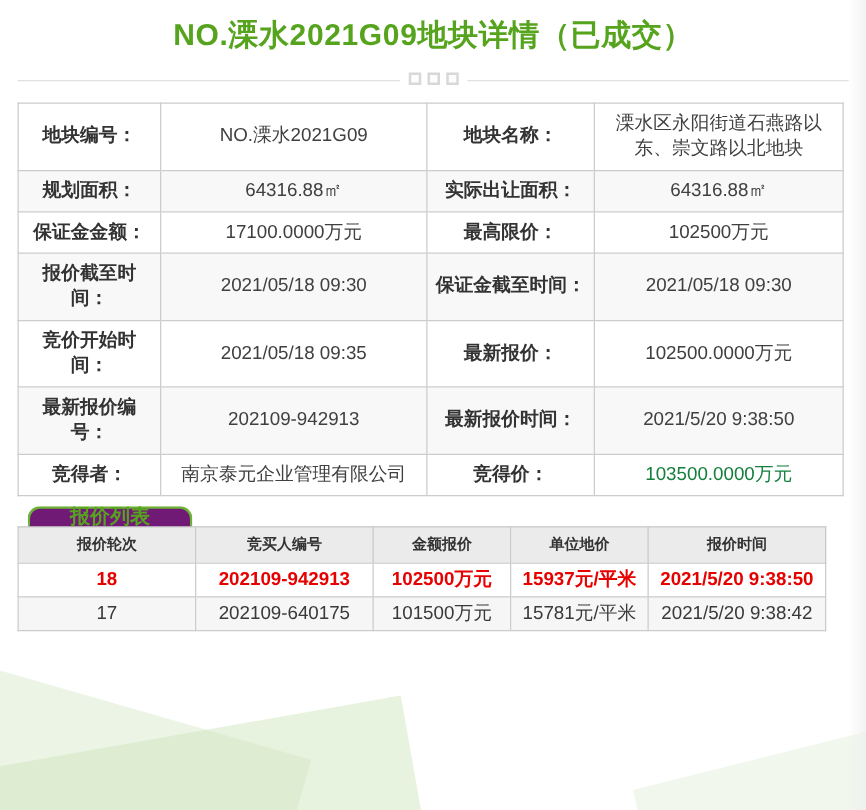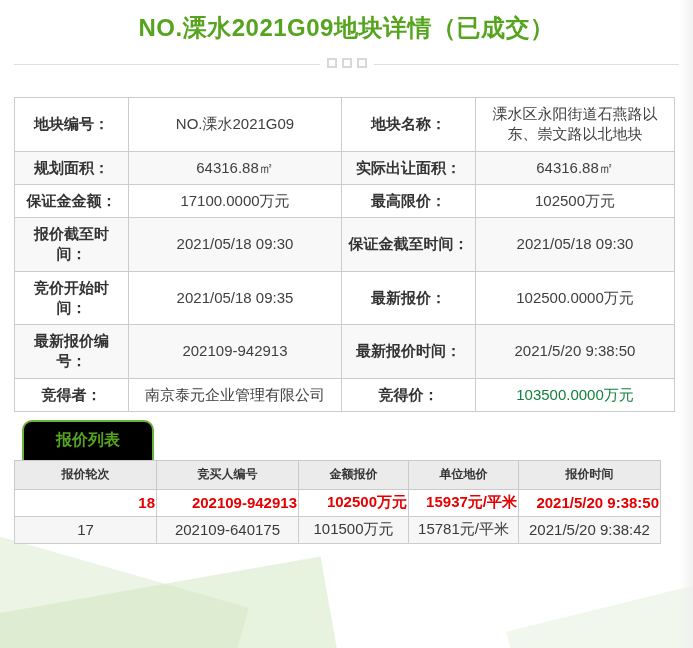--- a/index.html
+++ b/index.html
@@ -47,21 +47,21 @@
   }
   .divider .sq {
     width:10px; height:10px;
     border:2px solid #d8d8d8; background:#fdfdfd;
     display:inline-block;
   }
 
   
   table.detail {
     width: 660px;
-    margin: 27px 0 0 14px;
+    margin: 12px 0 0 14px;
     border-collapse: collapse;
     table-layout: fixed;
   }
   table.detail td {
     border: 1px solid #cccccc;
     text-align: center;
     vertical-align: middle;
     font-size: 15px;
     padding: 6px 5px;
     height: 33px;
@@ -69,25 +69,25 @@
     background: #fff;
   }
   table.detail tr:nth-child(even) td { background:#f8f8f8; }
   table.detail td.lbl { font-weight: bold; color:#333; }
   table.detail td.val { color:#404040; }
   table.detail td.red { color:#15803d; }
 
   
   .tab {
     margin: 8px 0 0 22px;
-    width: 132px; height: 40px;
+    width: 132px; height: 16px;
     border: 2px solid #6cb236;
     border-bottom: none;
     border-radius: 10px 10px 0 0;
-    background: #000000;
+    background: #701a75;
     display: flex; align-items: center; justify-content: center;
     font-size: 16px; font-weight: bold; color:#56a41e;
     position: relative; z-index: 2;
   }
 
   
   table.bids {
     width: 646px;
     margin: 0 0 0 14px;
     border-collapse: collapse;
@@ -109,21 +109,20 @@
     text-align: center;
     vertical-align: middle;
     color: #3a3a3a;
     background: #fff;
   }
   table.bids tr:nth-child(2n+3) td { background:#f6f6f6; }
   table.bids tr.red-row td {
     color: #e60000;
     font-weight: bold;
     background: #fff;
-    text-align: right;
   }
 </style>
 </head>
 <body>
 
 <div class="decor hill1"></div>
 <div class="decor hill2"></div>
 <div class="decor hill3"></div>
 <div class="decor edge-r"></div>
 

